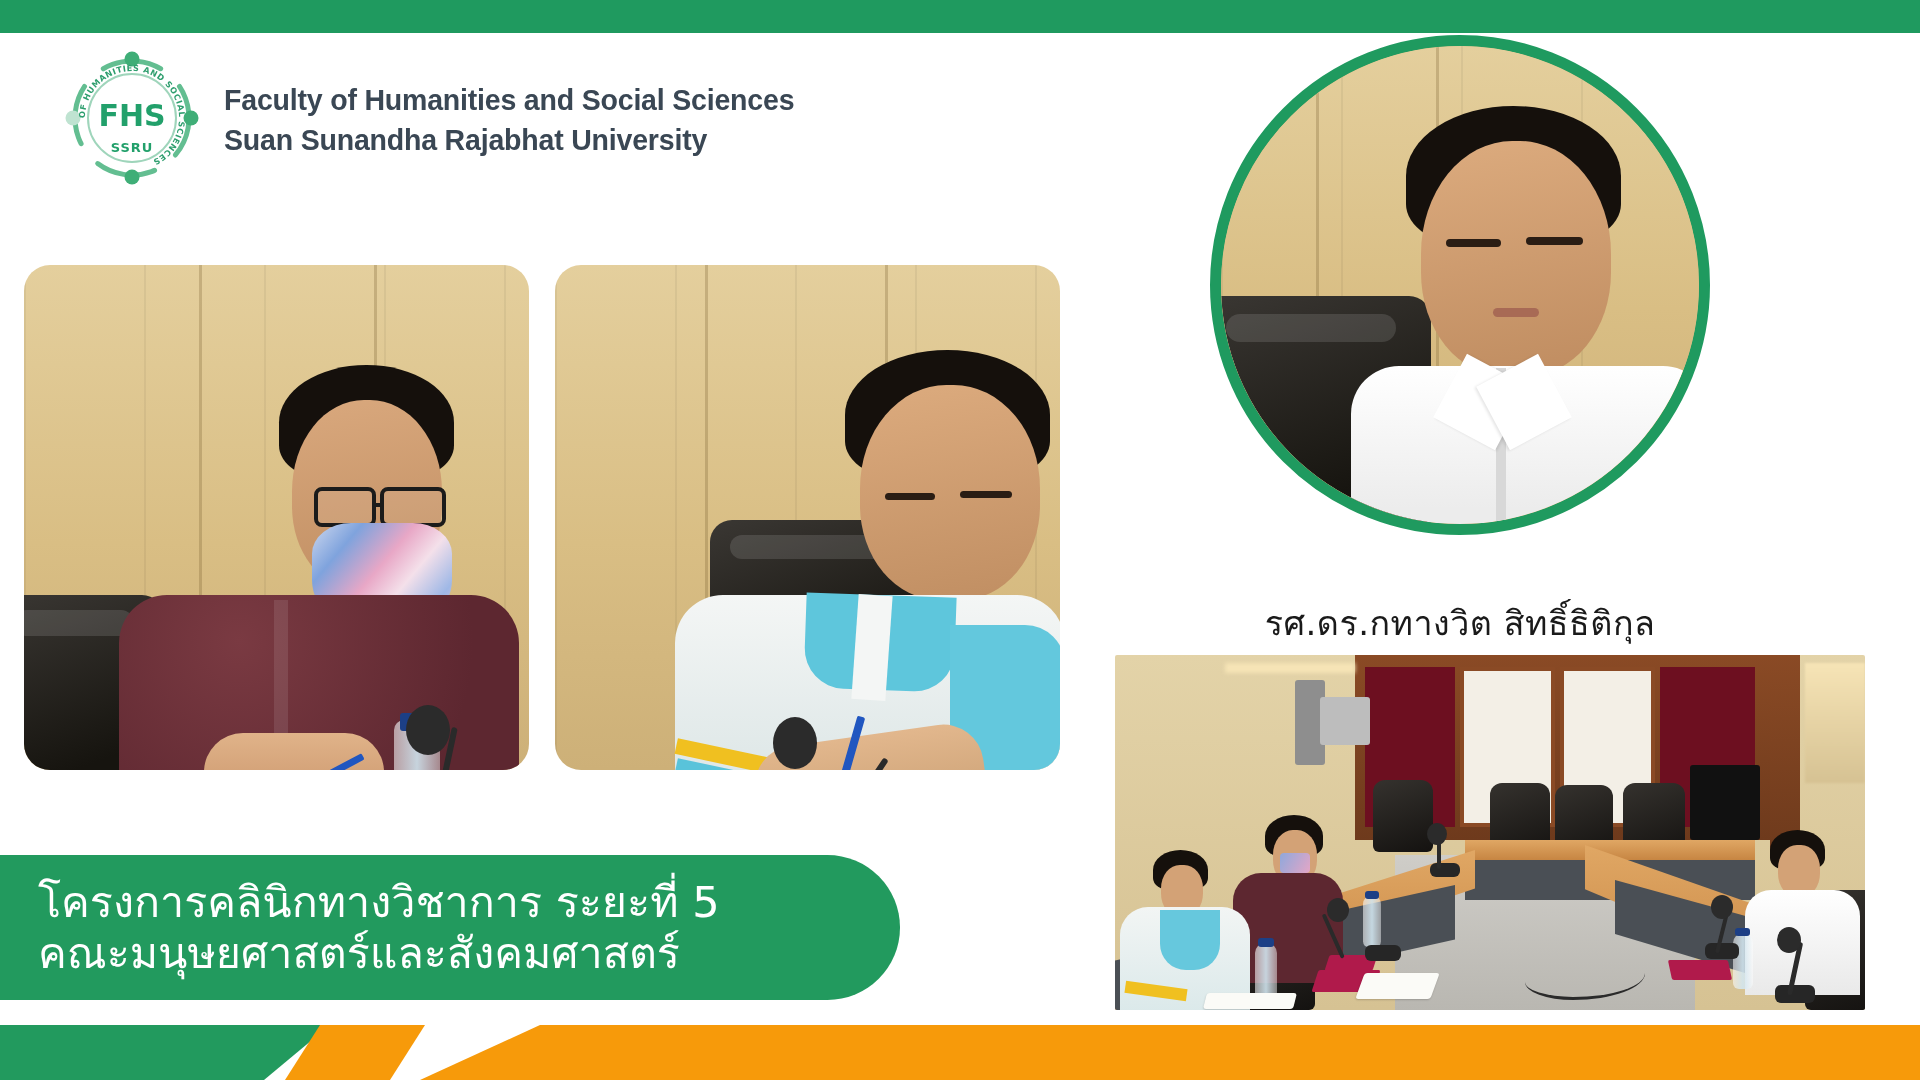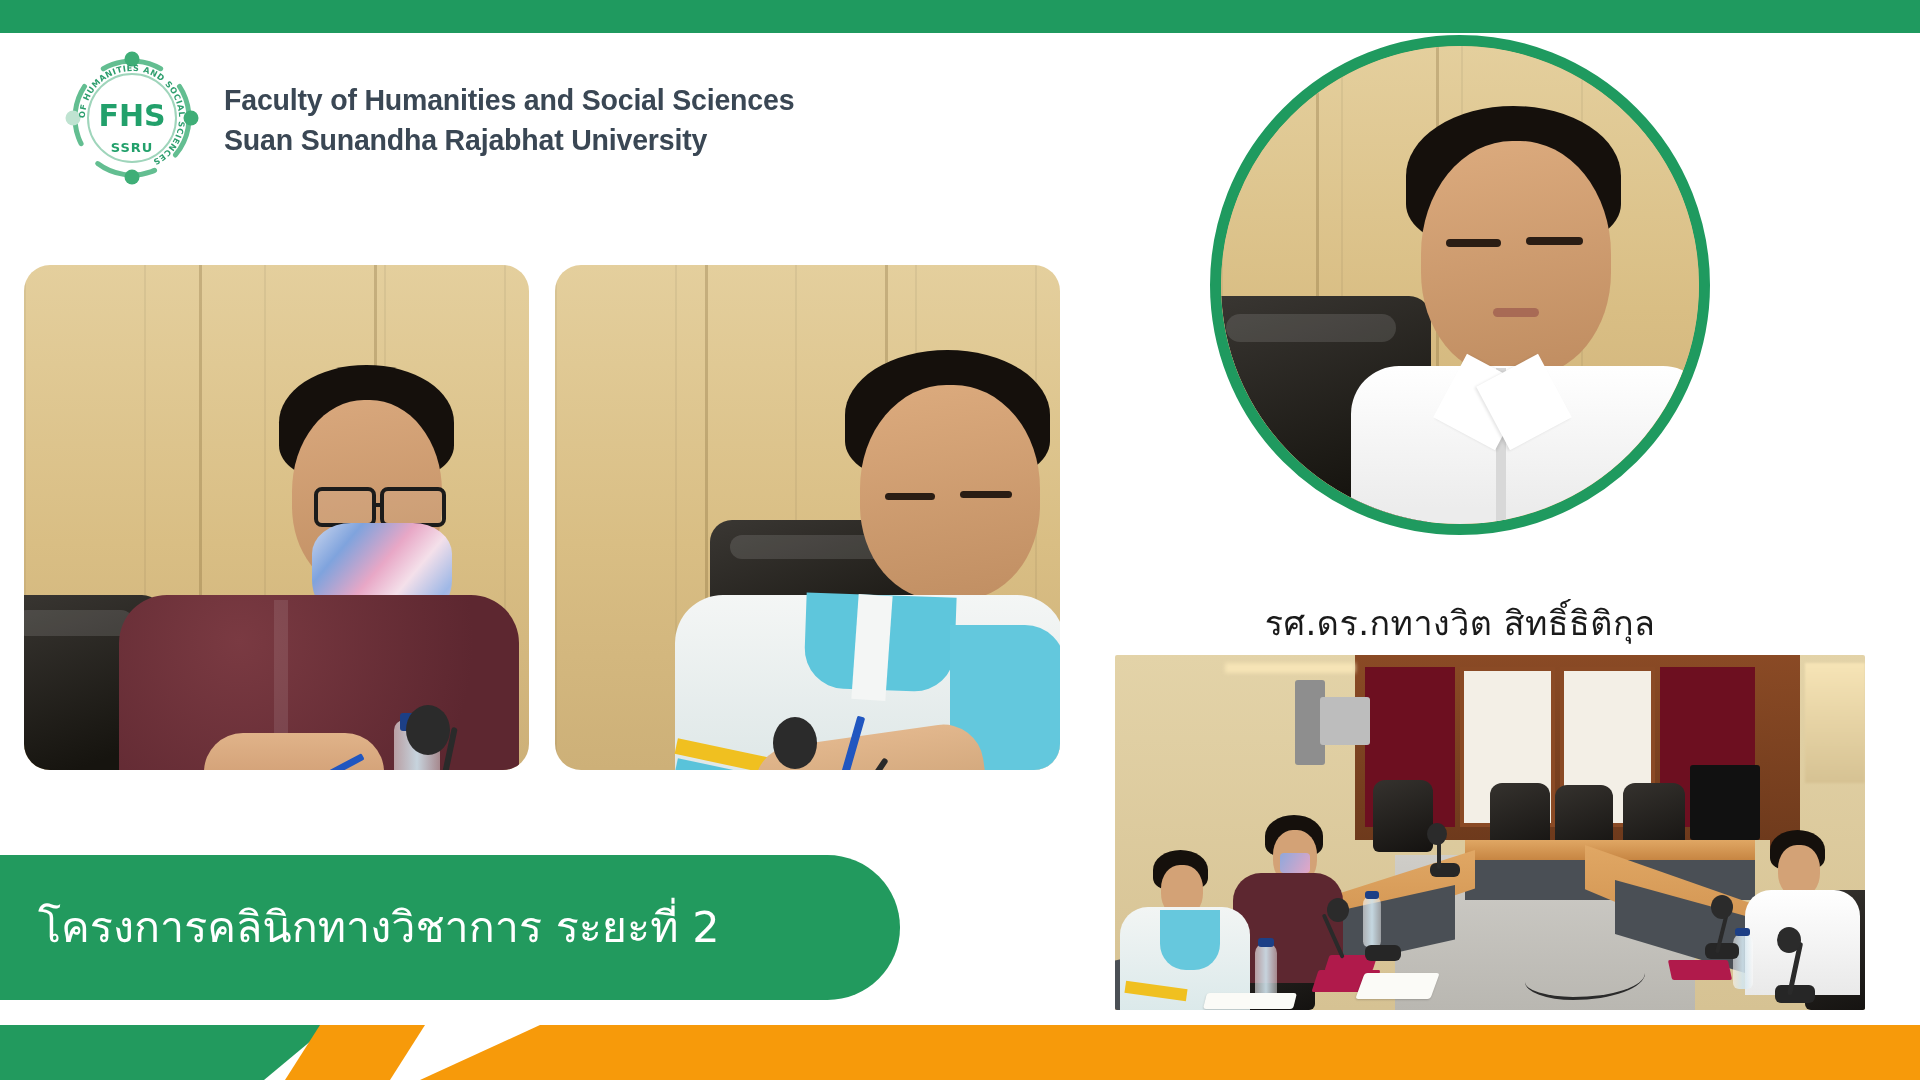--- a/index.html
+++ b/index.html
@@ -361,20 +361,21 @@
     <div class="mic-head" style="left:662px; top:272px; width:24px; height:26px;"></div>
     <div class="paper" style="left:245px; top:318px; width:75px; height:26px; transform:skewX(-20deg);"></div>
     <div class="paper" style="left:90px; top:338px; width:90px; height:16px; transform:skewX(-14deg);"></div>
 
     <div style="position:absolute; left:410px; top:300px; width:120px; height:45px;
          border-bottom:3px solid #2a2a2a; border-radius:0 0 60% 40%;"></div>
   </div>
 </div>
 
 <div class="banner">
-  <div class="banner-line">โครงการคลินิกทางวิชาการ ระยะที่ 2</div>
+  <div class="banner-line">โครงการคลินิกทางวิชาการ ระยะที่ 5</div>
+  <div class="banner-line">คณะมนุษยศาสตร์และสังคมศาสตร์</div>
 </div>
 
 <div class="stripes">
   <div class="stripe stripe-green"></div>
   <div class="stripe stripe-orange-1"></div>
   <div class="stripe stripe-orange-2"></div>
 </div>
 
 </body></html>

